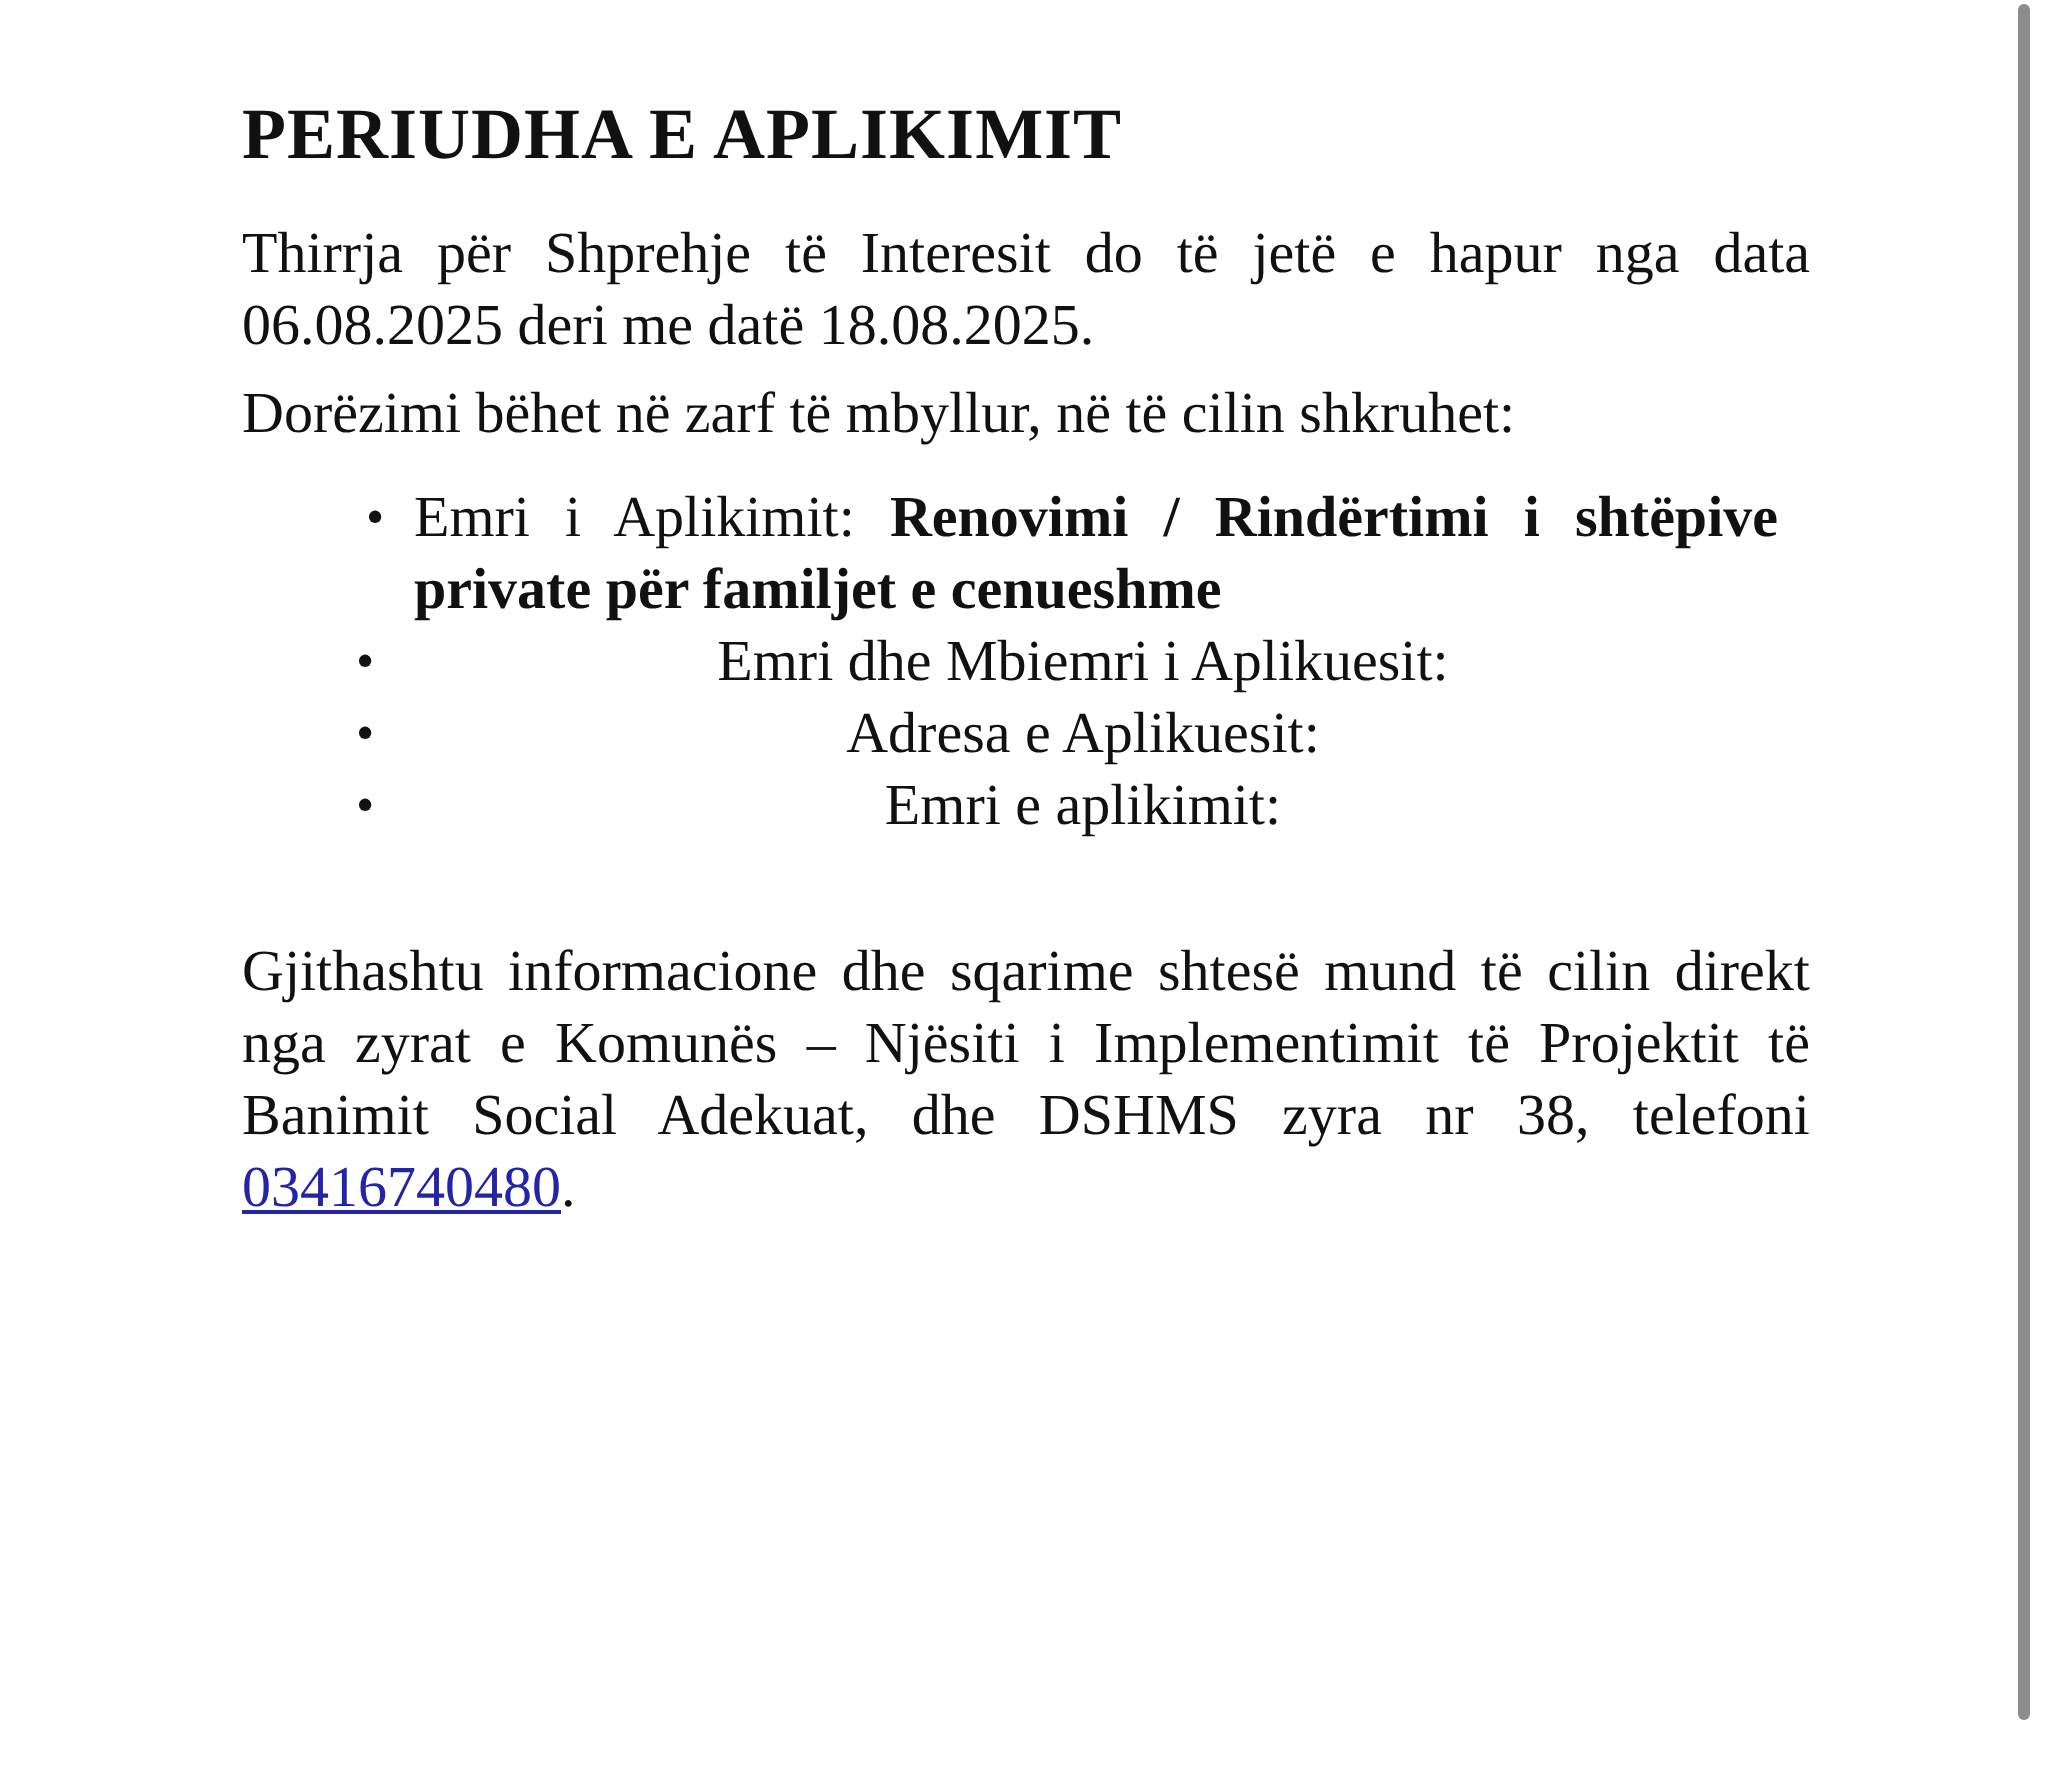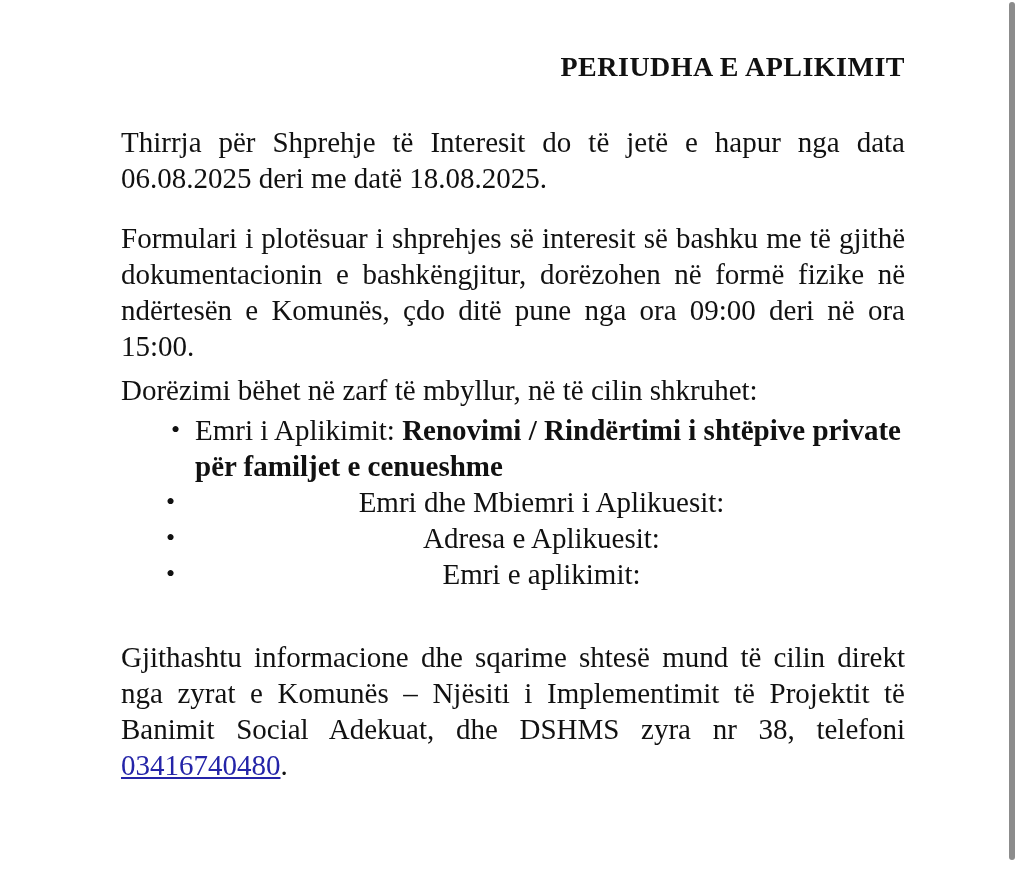--- a/index.html
+++ b/index.html
@@ -13,39 +13,39 @@
     position: relative;
     overflow: hidden;
     font-family: "Liberation Serif", "DejaVu Serif", serif;
     color: #111111;
   }
   .doc {
     padding: 50px 119px 0 121px;
   }
   .doc-title {
     margin: 0;
-    font-size: 28px;
+    font-size: 36px;
     line-height: 34px;
     font-weight: bold;
-    text-align: right;
+    text-align: left;
     letter-spacing: 0.5px;
   }
   .para {
     margin: 0;
     font-size: 29px;
     line-height: 36px;
     text-align: justify;
   }
-  .para-intro    { margin-top: 40px; }
+  .para-intro    { margin-top: 25px; }
   .para-form     { margin-top: 24px; }
   .para-envelope { margin-top: 8px; }
   .para-footer   { margin-top: 47px; }
   ul.env-list {
     list-style: none;
-    margin: 4px;
+    margin: 16px;
     padding: 0;
   }
   ul.env-list li {
     position: relative;
     font-size: 29px;
     line-height: 36px;
     padding-left: 57px;
     text-align: center;
   }
   ul.env-list li::before {
@@ -80,21 +80,20 @@
 </style>
 </head>
 <body style="background: rgb(255, 255, 255); color: rgb(17, 17, 17);">
 
 <div class="doc">
 
   <h1 class="doc-title">PERIUDHA E APLIKIMIT</h1>
 
   <p class="para para-intro">Thirrja për Shprehje të Interesit do të jetë e hapur nga data 06.08.2025 deri me datë 18.08.2025.</p>
 
-  <p class="para para-form">Formulari i plotësuar i shprehjes së interesit së bashku me të gjithë dokumentacionin e bashkëngjitur, dorëzohen në formë fizike në ndërtesën e Komunës, çdo ditë pune nga ora 09:00 deri në ora 15:00.</p>
 
   <p class="para para-envelope">Dorëzimi bëhet në zarf të mbyllur, në të cilin shkruhet:</p>
 
   <ul class="env-list">
     <li class="b-first">
       <span>Emri i Aplikimit: </span><span class="bold-inline">Renovimi / Rindërtimi i shtëpive private për familjet e cenueshme</span>
     </li>
     <li>
       <span>Emri dhe Mbiemri i Aplikuesit:</span>
     </li>

